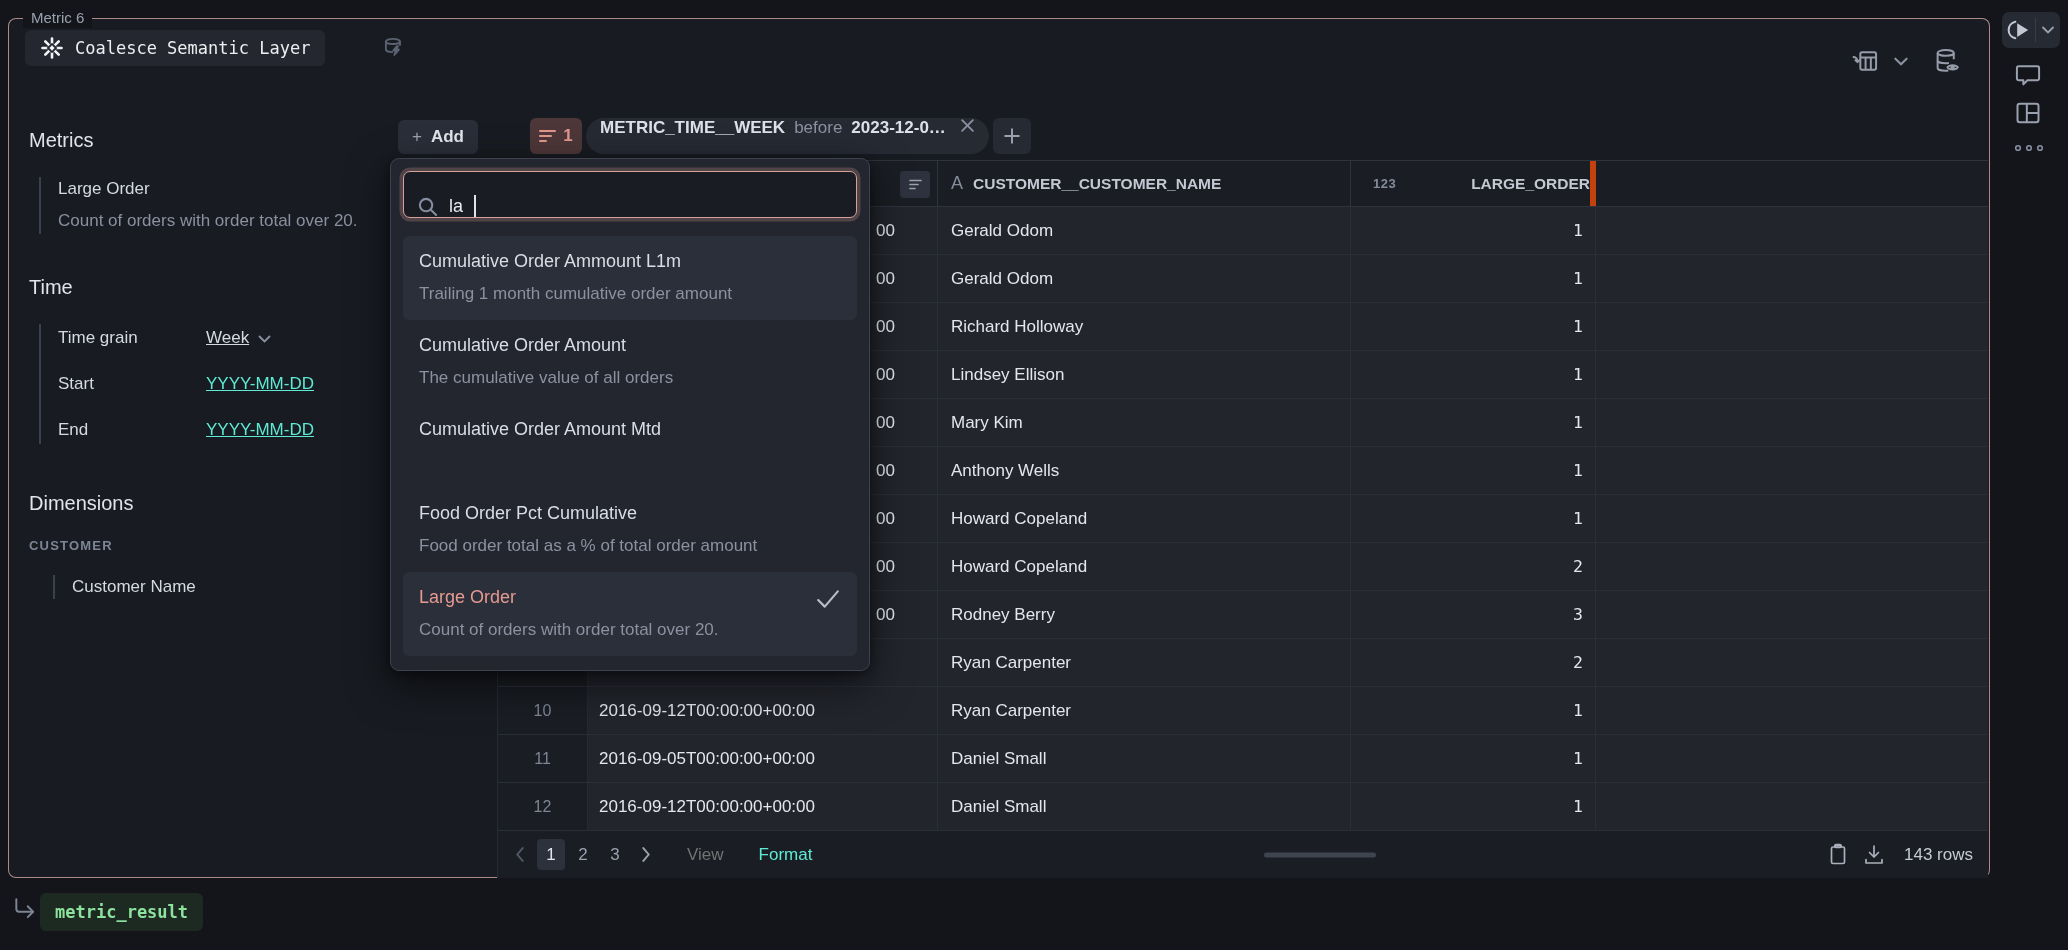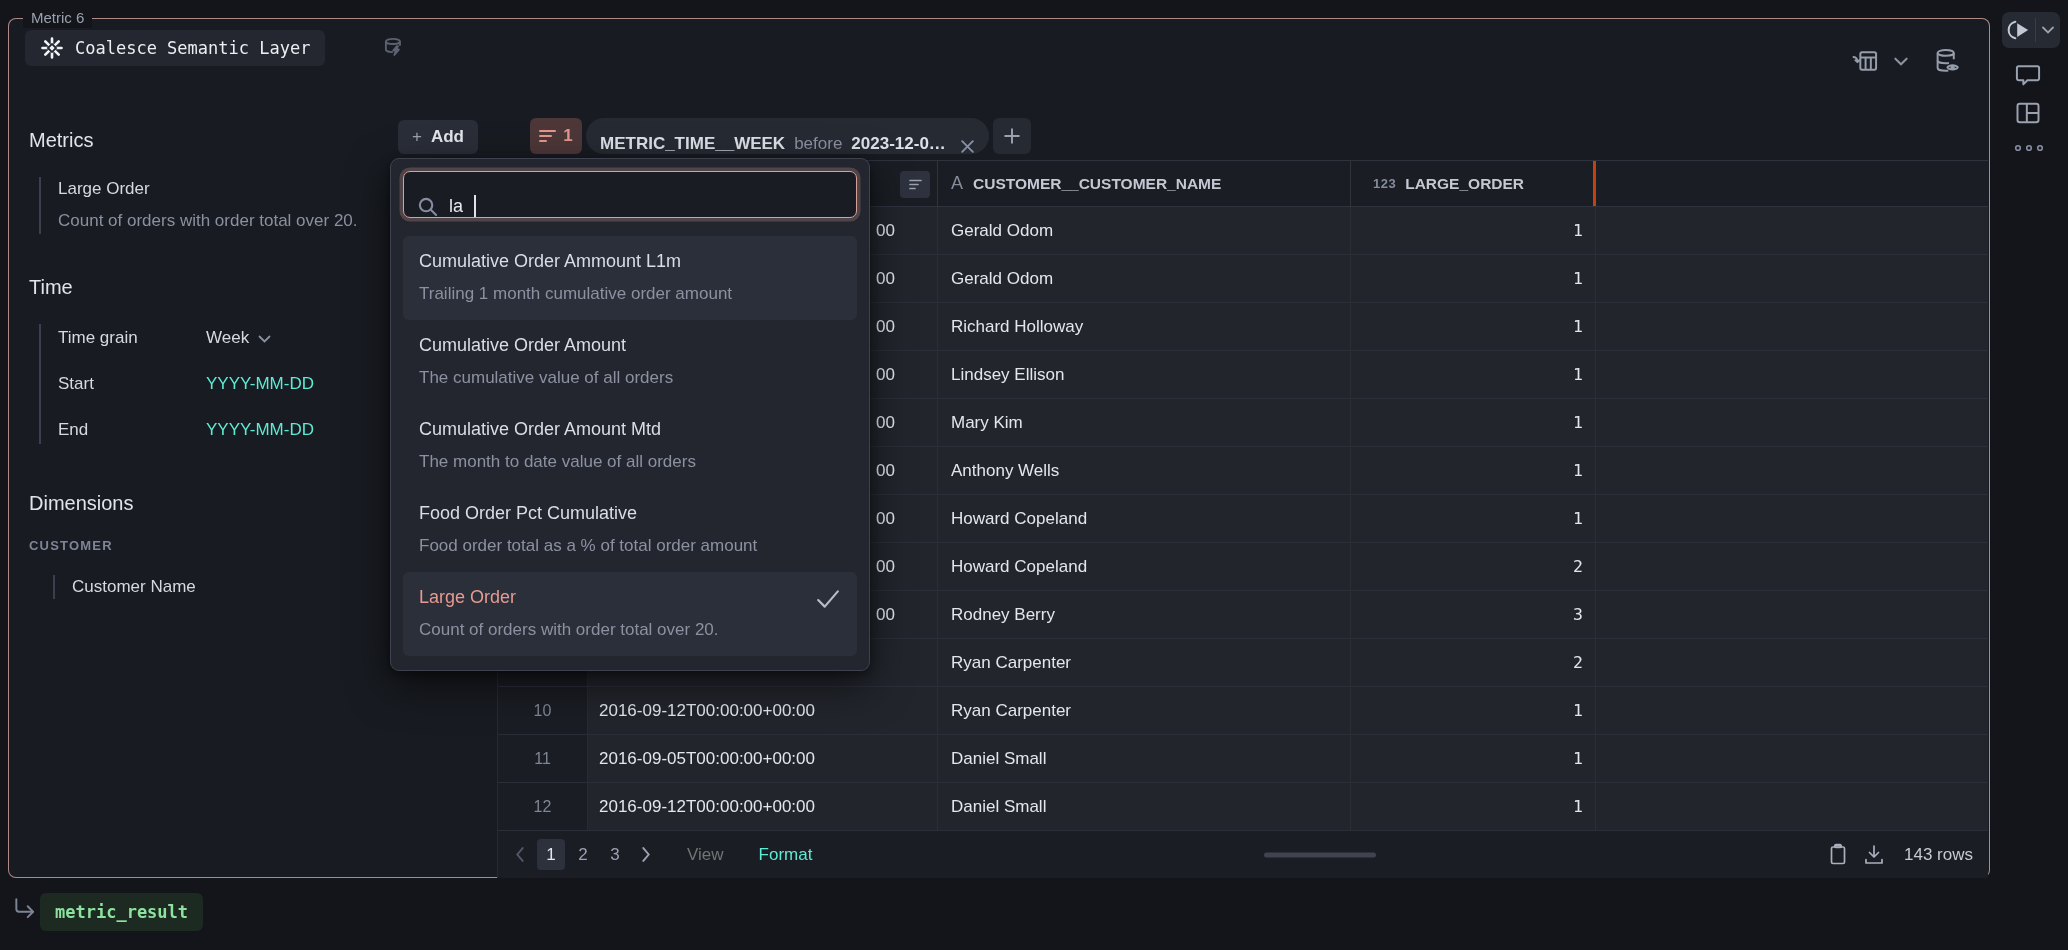--- a/index.html
+++ b/index.html
@@ -42,21 +42,21 @@
   .sidebar { position:absolute; left:20px; top:108px; width:385px; }
   .sec { font-size:20px; font-weight:500; color:#e1e4eb; line-height:26px; }
   .metric-item { border-left:2px solid #3a404d; padding-left:17px; margin:24px 0 0 10px; }
   .mi-title { font-size:17px; color:#d5d9e1; line-height:24px; }
   .mi-desc { font-size:17px; color:#8a90a0; line-height:26px; margin-top:7px; white-space:nowrap; overflow:hidden; }
   .h-time { margin-top:40px; }
   .kv-group { border-left:2px solid #3a404d; padding:2px 0 2px 17px; margin:24px 0 0 10px;
     display:flex; flex-direction:column; gap:22px; }
   .kv { display:flex; font-size:17px; line-height:24px; }
   .kv-key { width:148px; color:#d5d9e1; }
-  .kv-val { color:#d5d9e1; display:flex; align-items:center; gap:9px; }
+  .kv-val { color:#d5d9e1; display:flex; align-items:center; gap:9px;text-decoration:underline; }
   .kv-val.ph { color:#5eead4; }
   .kv-val .chev { color:#8b91a1; margin-top:2px; }
   .h-dims { margin-top:46px; }
   .dim-group { font-size:13px; font-weight:700; letter-spacing:1.2px; color:#7e8596; margin-top:22px; }
   .dim-item { border-left:2px solid #3a404d; padding-left:17px; margin:22px 0 0 24px;
     font-size:17px; color:#d5d9e1; line-height:24px; }
 
   
   .add-btn {
     position:absolute; left:398px; top:120px; height:34px; z-index:5;
@@ -67,40 +67,40 @@
   .add-btn .plus { color:#9aa1af; }
   .add-btn .lbl { color:#e2e5eb; font-weight:600; }
   .filterbar { position:absolute; left:530px; top:118px; height:36px; display:flex; gap:4px; z-index:5; }
   .f-badge {
     width:52px; background:#4d3738; border-radius:6px;
     display:flex; align-items:center; justify-content:center; gap:7px;
     color:#e2978e; font-size:17px; font-weight:600;
   }
   .f-chip {
     background:#262a33; border-radius:18px;
-    display:flex; align-items:flex-end; gap:9px; padding:0 14px; font-size:17px;
+    display:flex; align-items:flex-start; gap:9px; padding:0 14px; font-size:17px;
   }
   .f-field, .f-val { font-weight:700; color:#dde1e9; }
   .f-op { color:#8b91a1; }
   .f-x { color:#8b91a1; margin-left:5px; }
   .f-plus { width:38px; background:#262a33; border-radius:6px;
     display:flex; align-items:center; justify-content:center; color:#9aa1af; }
 
   
   .table {
     position:absolute; left:497px; top:160px; width:1491px; z-index:1;
     border-left:1px solid #262a33;
   }
   .thead { display:flex; height:47px; background:#1a1d23; border-top:1px solid #2f333e;
     border-bottom:1px solid #2f333e; font-size:15.5px; font-weight:600; color:#c3c8d3; }
   .thead > div { display:flex; align-items:center; }
   .c-num  { width:90px;  border-right:1px solid #262a33; }
   .c-date { width:350px; border-right:1px solid #2f333e; position:relative; }
   .c-name { width:413px; border-right:1px solid #2f333e; padding-left:13px; }
-  .c-val  { width:245px; border-right:3px solid #c2410c; padding-left:22px; }
+  .c-val  { width:245px; border-right:6px solid #c2410c; padding-left:22px;justify-content:space-between; }
   .c-fill { flex:1; }
   .type-ic-a { color:#848b9b; font-size:18px; font-weight:400; margin-right:10px; }
   .type-ic-123 { color:#848b9b; font-size:13px; font-weight:700; letter-spacing:.5px; margin-right:9px; }
   .col-filter-btn {
     position:absolute; right:7px; top:10px; width:30px; height:27px;
     background:#2e323e; border-radius:4px; color:#9aa1af;
     display:flex; align-items:center; justify-content:center;
   }
   .tr { display:flex; height:48px; background:#22252c; border-bottom:1px solid #2a2e39;
     font-size:17px; color:#e3e6ec; }
@@ -537,21 +537,20 @@
       </div>
 
       <div class="dd-item">
         <div class="dd-title">Cumulative Order Amount</div>
         <div class="dd-desc">The cumulative value of all orders</div>
 
       </div>
 
       <div class="dd-item">
         <div class="dd-title">Cumulative Order Amount Mtd</div>
-        <div class="dd-desc">The month to date value of all orders</div>
 
       </div>
 
       <div class="dd-item">
         <div class="dd-title">Food Order Pct Cumulative</div>
         <div class="dd-desc">Food order total as a % of total order amount</div>
 
       </div>
 
       <div class="dd-item sel">

